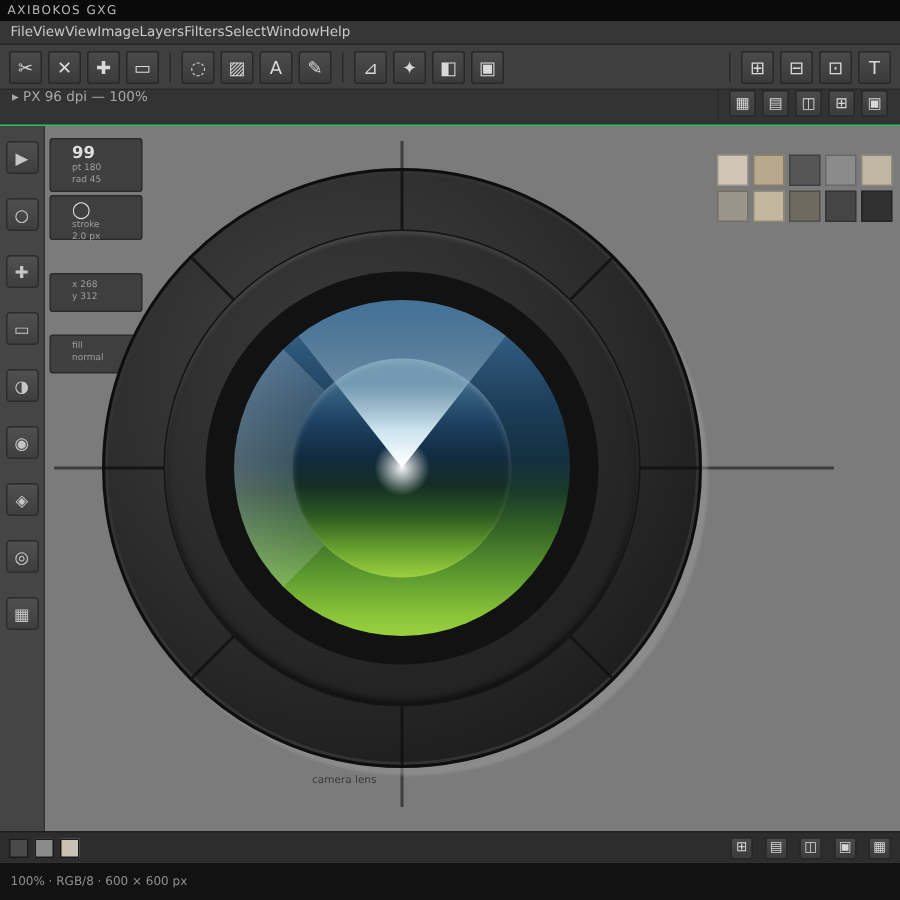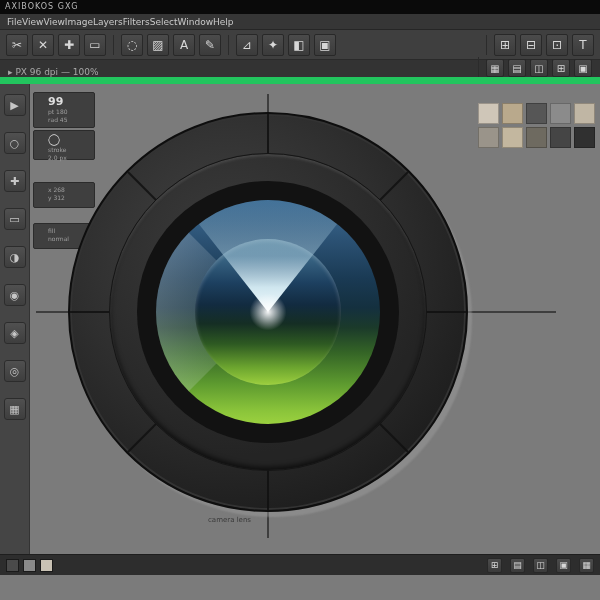--- a/index.html
+++ b/index.html
@@ -16,21 +16,21 @@
     border-bottom:1px solid #262626; display:flex; align-items:center; padding:0 7px; }
   .menubar .mitem { font-size:9px; color:#cacaca; cursor:default; }
   .toolbar1 { position:absolute; top:30px; left:0; right:0; height:30px; background:#3f3f3f;
     border-bottom:1px solid #2a2a2a; display:flex; align-items:center; gap:4px; padding:0 6px; }
   .icon-btn { width:22px; height:22px; background:linear-gradient(#4b4b4b,#3b3b3b);
     border:1px solid #282828; border-radius:2px; color:#d8d8d8; font-size:12px;
     display:flex; align-items:center; justify-content:center; flex:0 0 auto; }
   .sep { width:1px; height:20px; background:#2b2b2b; margin:0 3px; flex:0 0 auto; }
   .push { margin-left:auto; }
   .toolbar2 { position:absolute; top:60px; left:0; right:0; height:24px; background:#333333;
-    border-bottom:7px solid #22c55e; display:flex; align-items:flex-end; padding:0 8px; }
+    border-bottom:1px solid #22c55e; display:flex; align-items:flex-start; padding:0 8px; }
   .toolbar2 .opt-label { font-size:9px; color:#a8a8a8; }
   .icon-btn.sm { width:18px; height:18px; font-size:10px; margin-left:4px; }
   
   .main { position:absolute; top:84px; left:0; right:0; height:470px; background:#7b7b7b; overflow:hidden; }
   .toolcol { position:absolute; left:0; top:0; bottom:0; width:30px; background:#454545;
     border-right:1px solid #333; display:flex; flex-direction:column; align-items:center;
     padding-top:10px; gap:16px; }
   .tool-btn { width:22px; height:22px; background:linear-gradient(#505050,#3e3e3e);
     border:1px solid #2c2c2c; border-radius:3px; color:#c6c6c6; font-size:11px;
     display:flex; align-items:center; justify-content:center; }
@@ -216,14 +216,17 @@
     <div class="well" style="background: rgb(138, 138, 138);"></div>
     <div class="well" style="background: rgb(201, 194, 180);"></div>
     <div class="push"></div>
     <div class="icon-btn sm">⊞</div>
     <div class="icon-btn sm">▤</div>
     <div class="icon-btn sm">◫</div>
     <div class="icon-btn sm">▣</div>
     <div class="icon-btn sm">▦</div>
   </div>
 
+  <div class="statusbar">
+    <span>100%   ·   RGB/8   ·   600 × 600 px</span>
+  </div>
 
 </div>
 
 </body></html>

